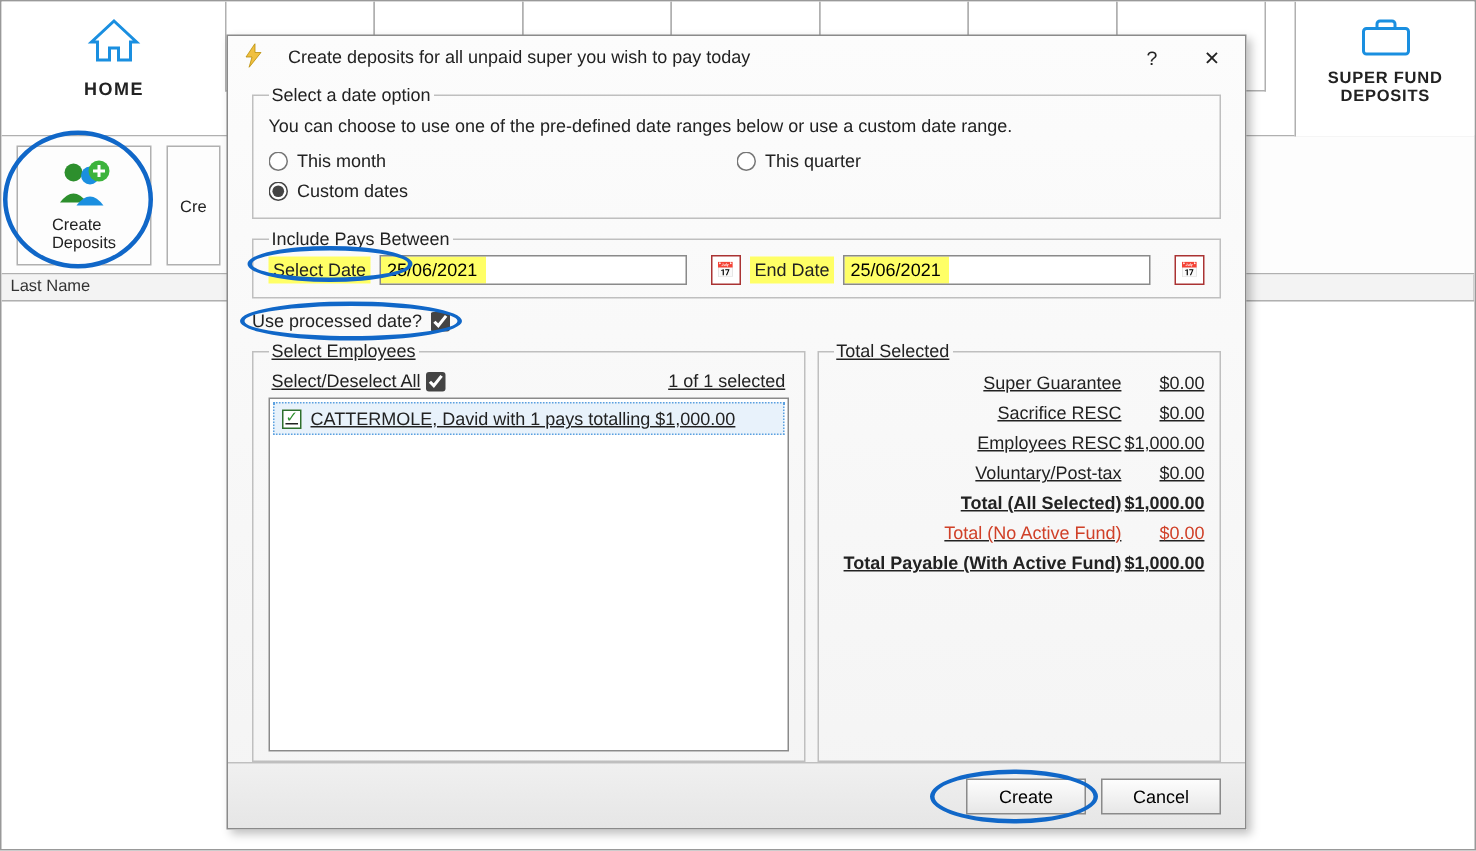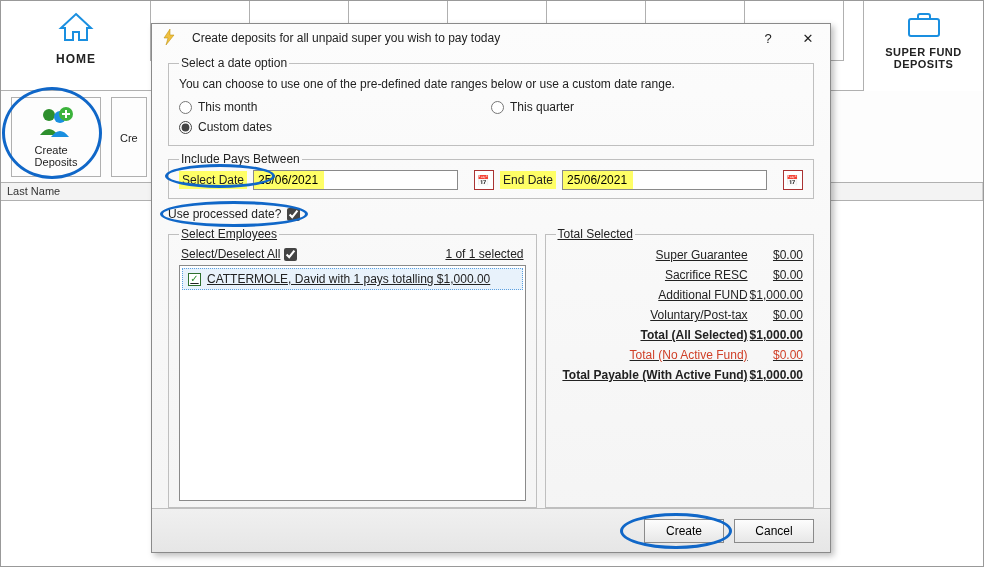--- a/index.html
+++ b/index.html
@@ -321,21 +321,21 @@
           <tbody>
               <tr>
                 <td>Super Guarantee</td>
                 <td class="v">$0.00</td>
               </tr>
           <tr>
                 <td>Sacrifice RESC</td>
                 <td class="v">$0.00</td>
               </tr>
           <tr>
-                <td>Additional FUND</td>
+                <td>Employees RESC</td>
                 <td class="v">$1,000.00</td>
               </tr>
           <tr>
                 <td>Voluntary/Post-tax</td>
                 <td class="v">$0.00</td>
               </tr>
           <tr class="bold">
                 <td>Total (All Selected)</td>
                 <td class="v">$1,000.00</td>
               </tr>

